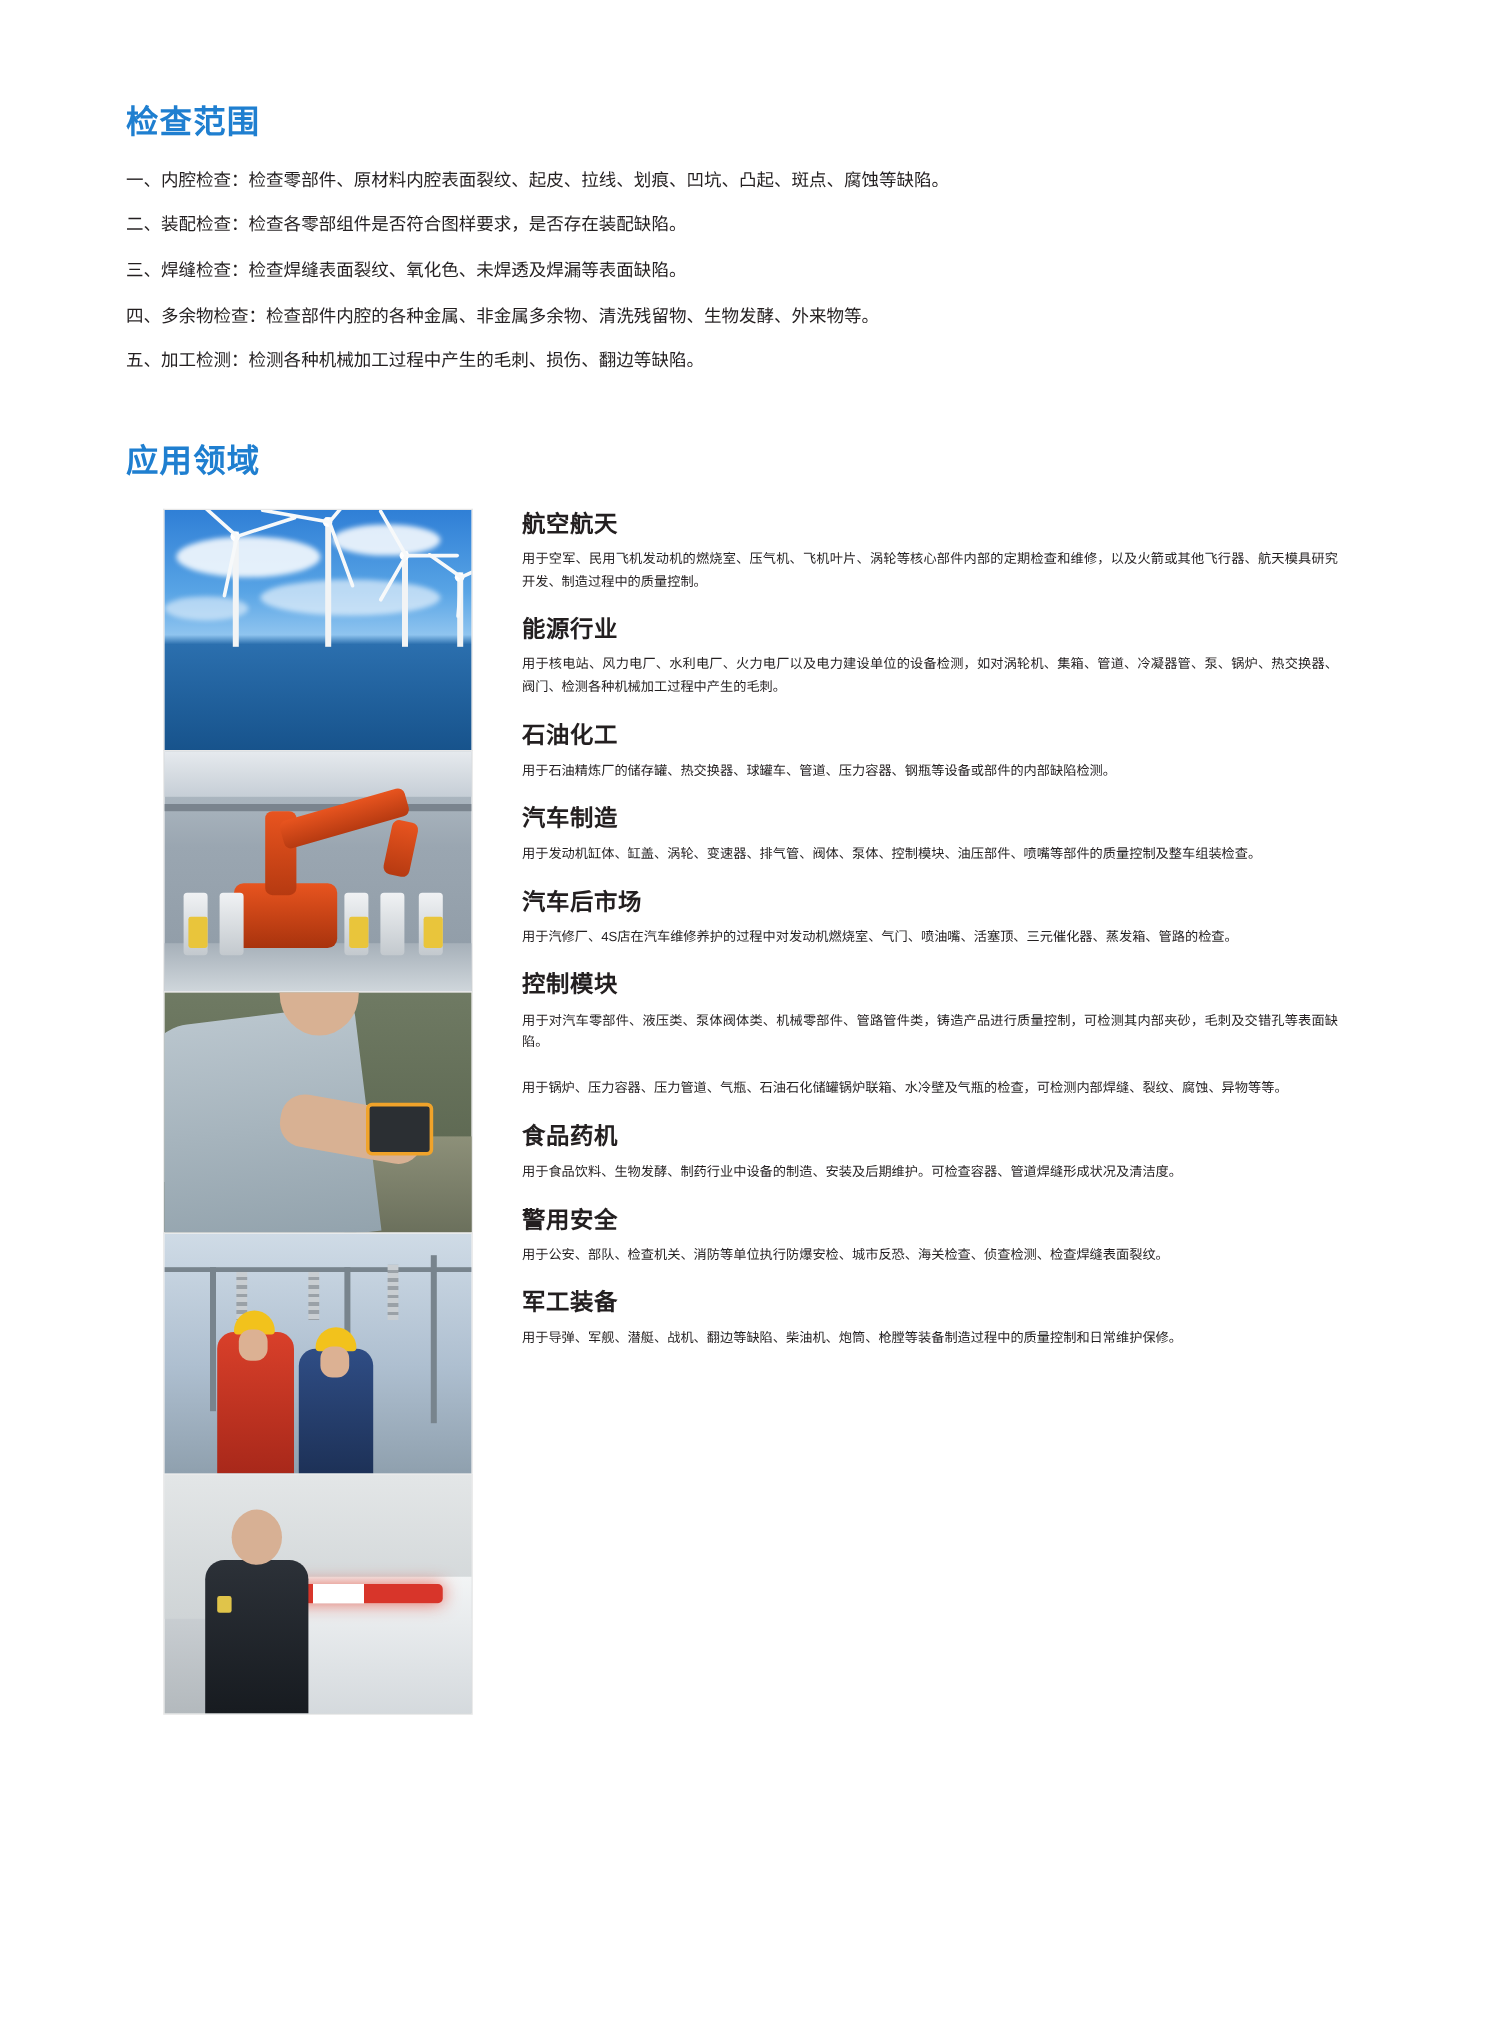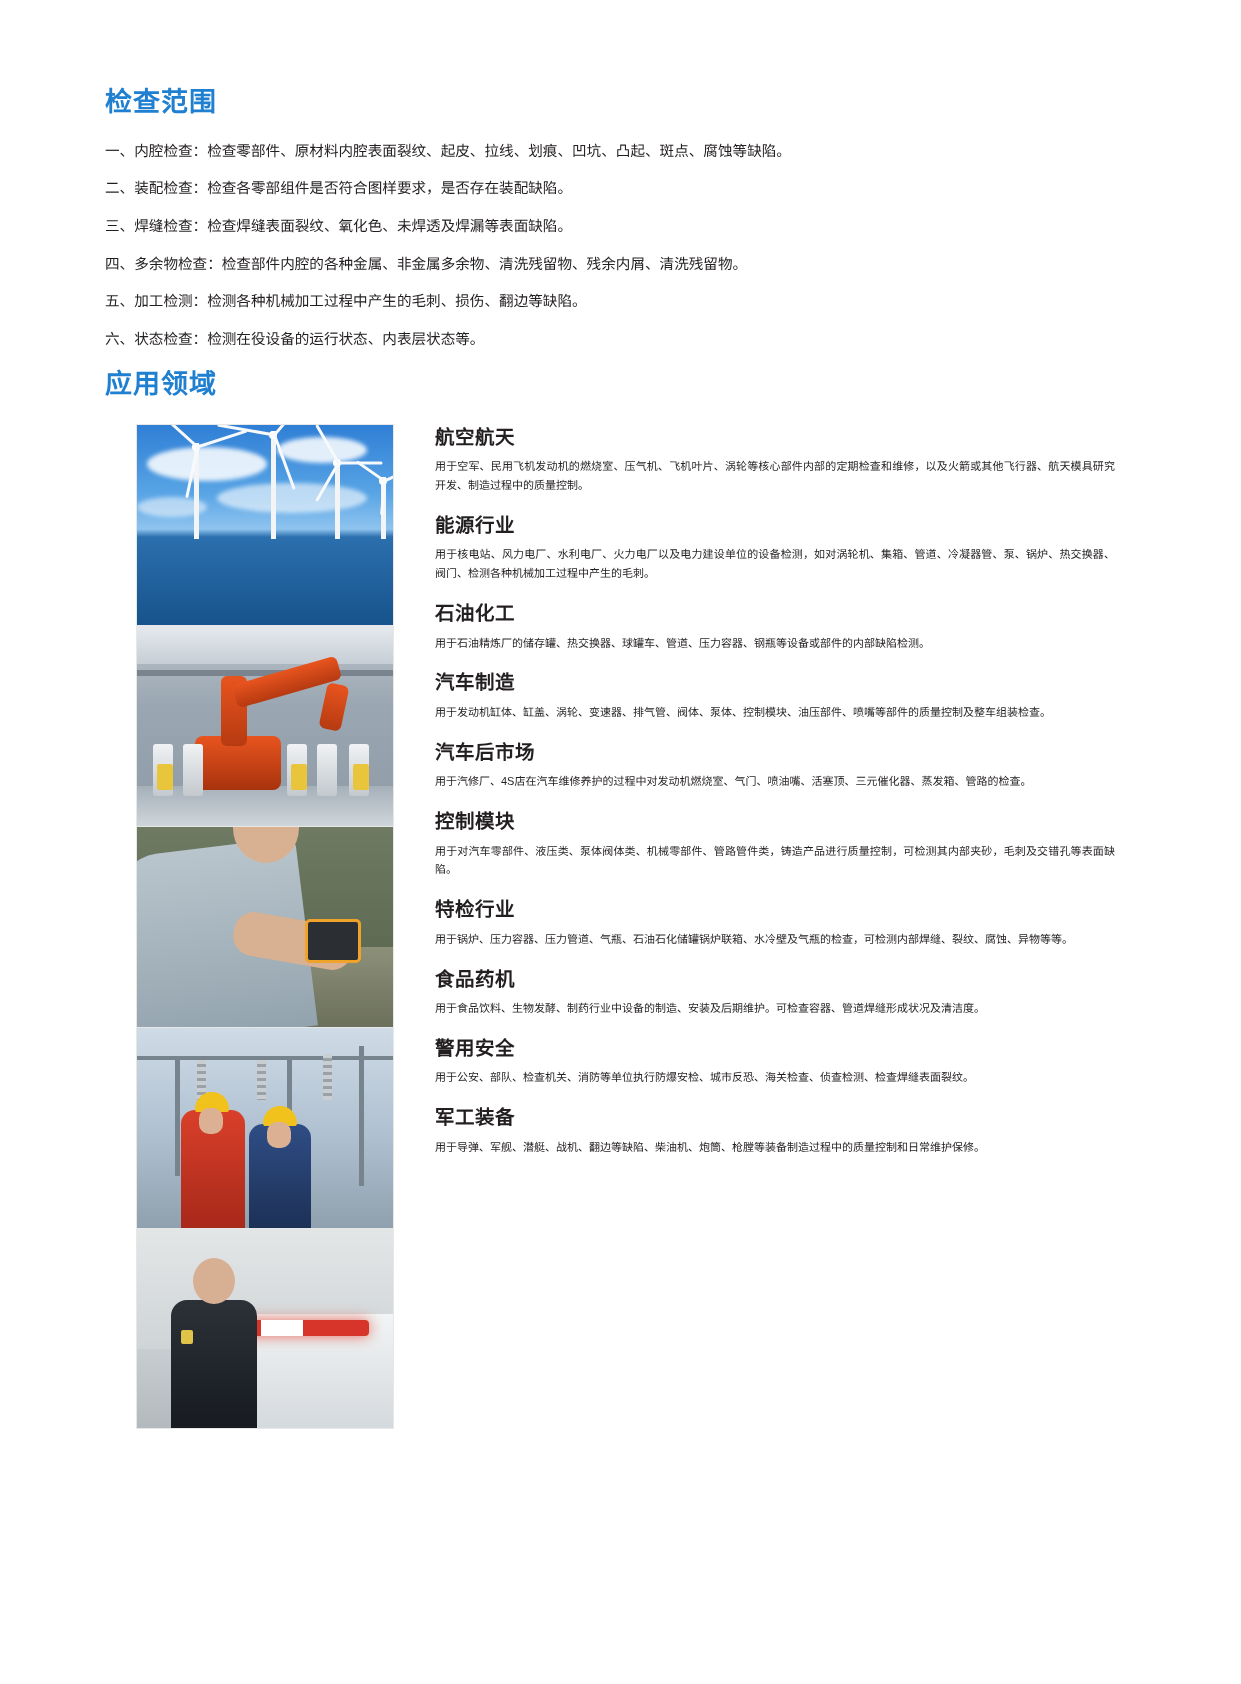--- a/index.html
+++ b/index.html
@@ -169,23 +169,22 @@
 <body>
 
 <div class="page">
 
   <section class="section-one">
     <h2 class="sec-title">检查范围</h2>
     <ul class="scope-list">
       <li>一、内腔检查：检查零部件、原材料内腔表面裂纹、起皮、拉线、划痕、凹坑、凸起、斑点、腐蚀等缺陷。</li>
       <li>二、装配检查：检查各零部组件是否符合图样要求，是否存在装配缺陷。</li>
       <li>三、焊缝检查：检查焊缝表面裂纹、氧化色、未焊透及焊漏等表面缺陷。</li>
-      <li>四、多余物检查：检查部件内腔的各种金属、非金属多余物、清洗残留物、残余内屑、清洗残留物。</li>
+      <li>四、多余物检查：检查部件内腔的各种金属、非金属多余物、清洗残留物、生物发酵、外来物等。</li>
       <li>五、加工检测：检测各种机械加工过程中产生的毛刺、损伤、翻边等缺陷。</li>
-      <li>六、状态检查：检测在役设备的运行状态、内表层状态等。</li>
     </ul>
   </section>
 
   <section class="section-two">
     <h2 class="sec-title-2">应用领域</h2>
 
     <div class="apps-wrap">
 
       <div class="photo-col">
 
@@ -304,21 +303,20 @@
           <h3 class="app-title">汽车后市场</h3>
           <p class="app-desc">用于汽修厂、4S店在汽车维修养护的过程中对发动机燃烧室、气门、喷油嘴、活塞顶、三元催化器、蒸发箱、管路的检查。</p>
         </div>
 
         <div class="app-block">
           <h3 class="app-title">控制模块</h3>
           <p class="app-desc">用于对汽车零部件、液压类、泵体阀体类、机械零部件、管路管件类，铸造产品进行质量控制，可检测其内部夹砂，毛刺及交错孔等表面缺陷。</p>
         </div>
 
         <div class="app-block">
-          <h3 class="app-title">特检行业</h3>
           <p class="app-desc">用于锅炉、压力容器、压力管道、气瓶、石油石化储罐锅炉联箱、水冷壁及气瓶的检查，可检测内部焊缝、裂纹、腐蚀、异物等等。</p>
         </div>
 
         <div class="app-block">
           <h3 class="app-title">食品药机</h3>
           <p class="app-desc">用于食品饮料、生物发酵、制药行业中设备的制造、安装及后期维护。可检查容器、管道焊缝形成状况及清洁度。</p>
         </div>
 
         <div class="app-block">
           <h3 class="app-title">警用安全</h3>

